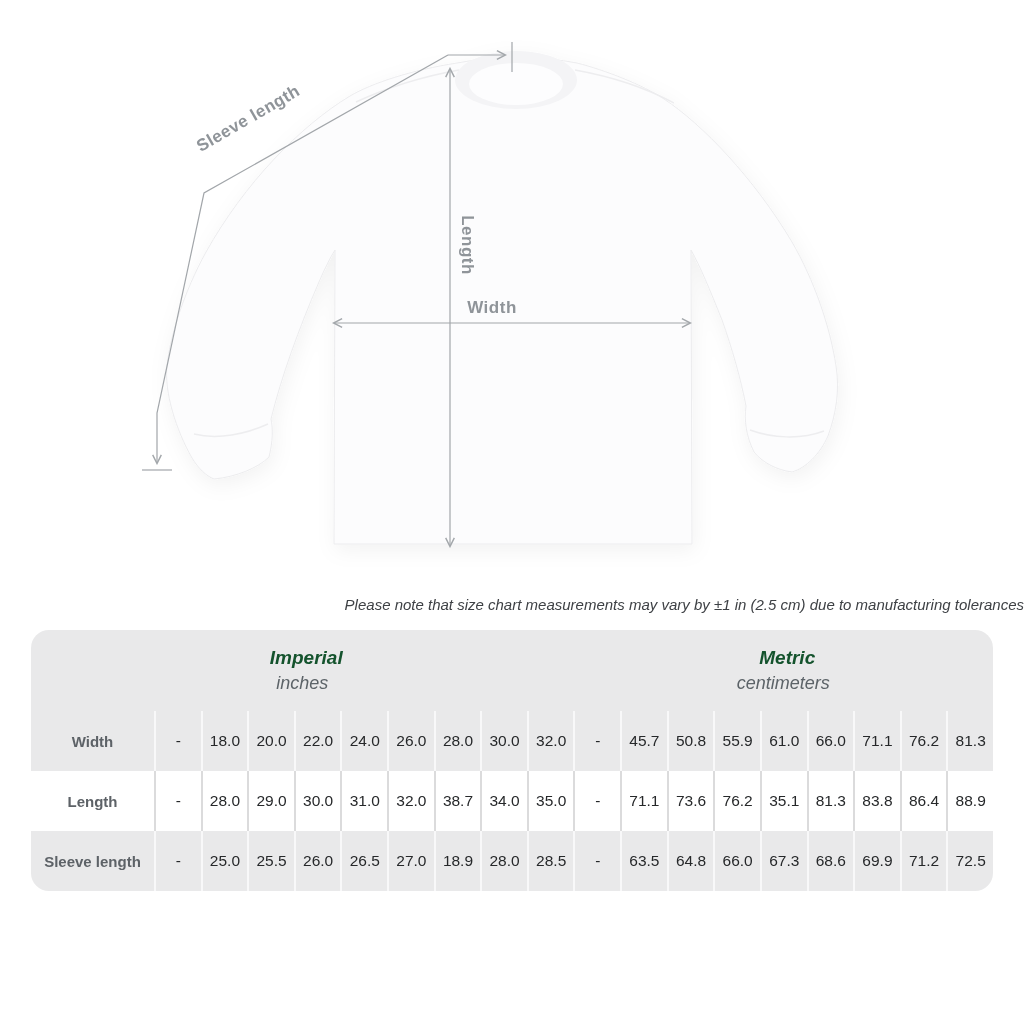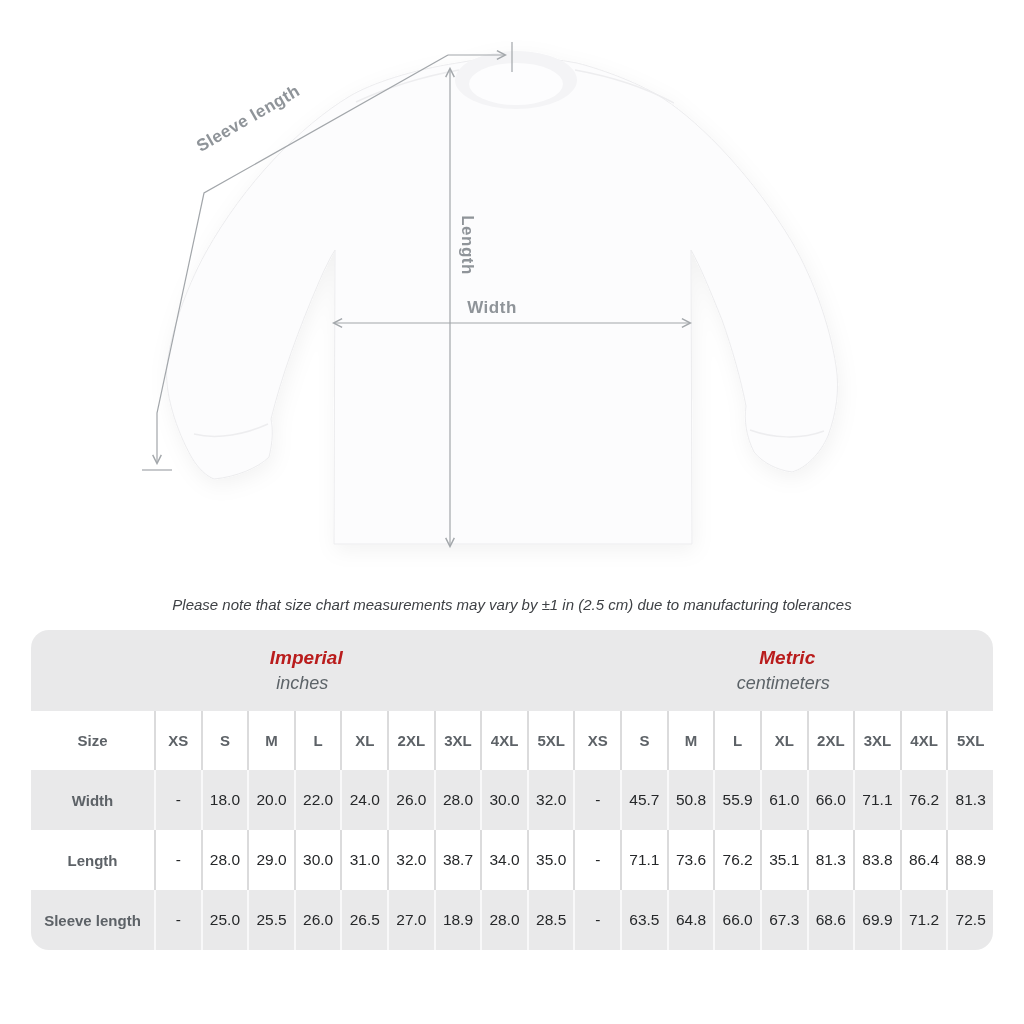--- a/index.html
+++ b/index.html
@@ -20,42 +20,42 @@
   .shirt-fill { fill: #fcfcfd; stroke: #ececee; stroke-width: 1; }
   .shirt-shade { fill: #f5f5f7; stroke: none; }
   .seam { stroke: #ededef; stroke-width: 1.5; fill: none; }
 
   
   .title {
     margin: 10px 0 0; text-align: center;
     font-size: 25px; font-weight: 700; color: #1d1f21; letter-spacing: 0.2px;
   }
   .subtitle {
-    margin: 8px 0 0; text-align: center;
+    margin: 8px 0 0; text-align: right;
     font-size: 15px; font-style: italic; color: #3e4145;
   }
 
   
   .table-wrap {
     margin: 17px 31px 0 31px;
     background: #e9e9ea;
     border-radius: 18px;
     overflow: hidden;
   }
   table.size-table {
     width: 100%; border-collapse: separate; border-spacing: 0;
     table-layout: fixed;
   }
   col.c-size { width: 123px; }
   .size-table td, .size-table th {
     text-align: center; vertical-align: middle;
     padding: 0; font-family: "Liberation Sans", sans-serif;
   }
   tr.group-row td { height: 81px; border: none; }
-  .g-name { font-size: 19px; font-weight: 700; font-style: italic; color: #b91c1c; padding-left: 8px; }
+  .g-name { font-size: 19px; font-weight: 700; font-style: italic; color: #14532d; padding-left: 8px; }
   .g-unit { font-size: 18px; font-style: italic; color: #5c6368; margin-top: 4px; }
   tr.head-row > * { height: 59px; }
   tr.data-row > * { height: 60px; }
   tr.white > * { background: #ffffff; }
   tr.gray  > * { background: transparent; }
   tr.white > * + * { border-left: 2px solid #dbdbdc; }
   tr.gray  > * + * { border-left: 2px solid #f8f8f9; }
   th.colhead, td.rowlabel {
     font-size: 15px; font-weight: 700; color: #5d6267;
   }
@@ -162,41 +162,20 @@
         <td colspan="10">
           <div class="g-name">Imperial</div>
           <div class="g-unit">inches</div>
         </td>
         <td colspan="9">
           <div class="g-name">Metric</div>
           <div class="g-unit">centimeters</div>
         </td>
       </tr>
 
-      <tr class="head-row white">
-        <th class="colhead">Size</th>
-        <th class="colhead">XS</th>
-        <th class="colhead">S</th>
-        <th class="colhead">M</th>
-        <th class="colhead">L</th>
-        <th class="colhead">XL</th>
-        <th class="colhead">2XL</th>
-        <th class="colhead">3XL</th>
-        <th class="colhead">4XL</th>
-        <th class="colhead">5XL</th>
-        <th class="colhead">XS</th>
-        <th class="colhead">S</th>
-        <th class="colhead">M</th>
-        <th class="colhead">L</th>
-        <th class="colhead">XL</th>
-        <th class="colhead">2XL</th>
-        <th class="colhead">3XL</th>
-        <th class="colhead">4XL</th>
-        <th class="colhead">5XL</th>
-      </tr>
 
       <tr class="data-row gray">
         <td class="rowlabel">Width</td>
         <td class="val">-</td>
         <td class="val">18.0</td>
         <td class="val">20.0</td>
         <td class="val">22.0</td>
         <td class="val">24.0</td>
         <td class="val">26.0</td>
         <td class="val">28.0</td>

